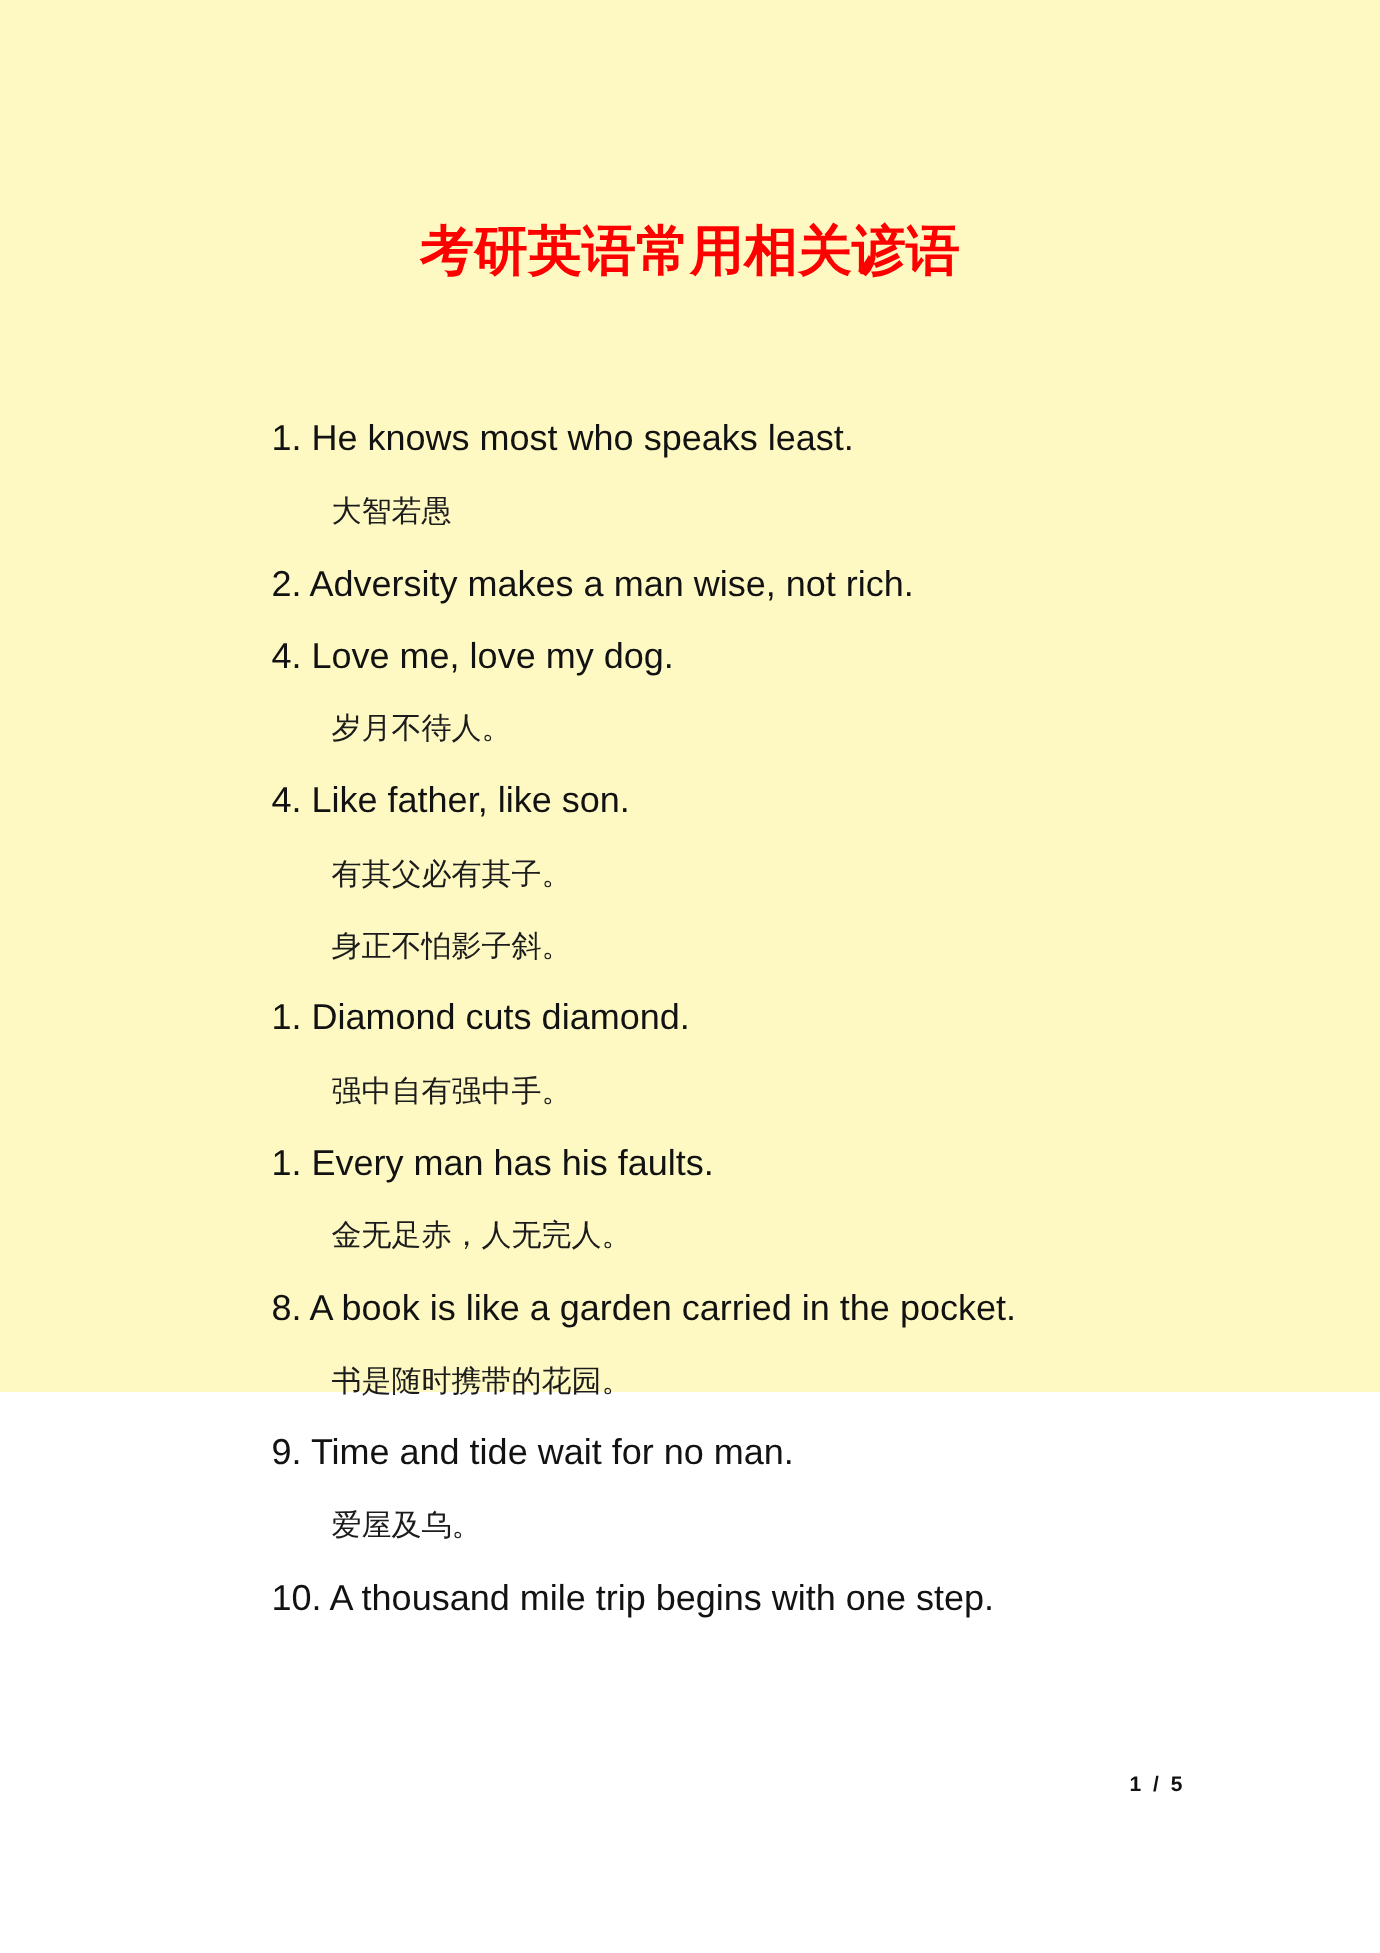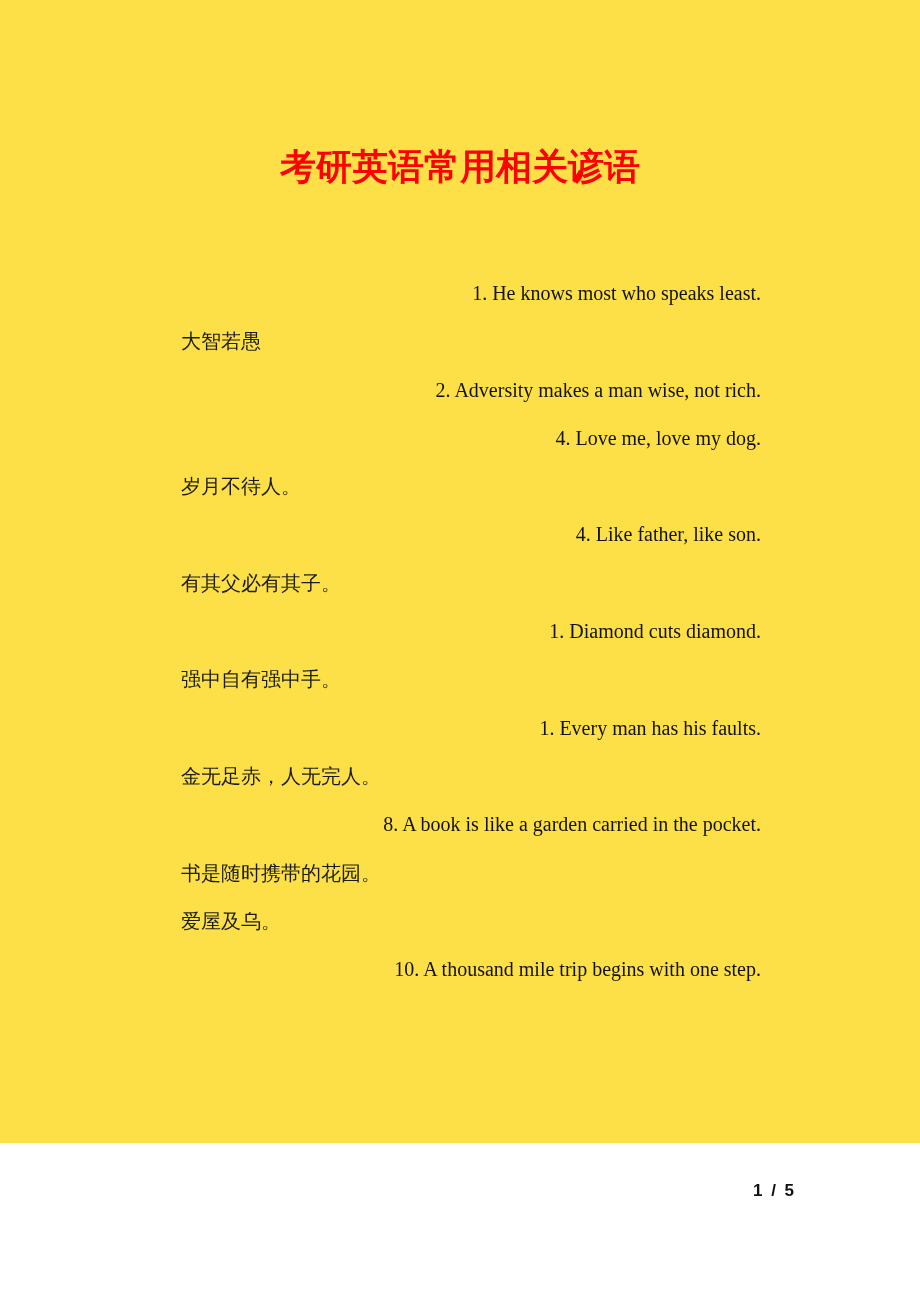--- a/index.html
+++ b/index.html
@@ -8,22 +8,22 @@
     width: 920px;
     height: 1302px;
     font-family: "Liberation Sans", sans-serif;
     position: relative;
     overflow: hidden;
   }
   .page {
     position: absolute;
     top: 0; left: 0;
     width: 920px;
-    height: 1143px;
-    background: #fde047;
+    height: 928px;
+    background: #fef9c3;
   }
   .doc-title {
     position: absolute;
     top: 146px;
     left: 0;
     width: 920px;
     text-align: center;
     font-family: "Liberation Serif", serif;
     font-weight: bold;
     font-size: 36px;
@@ -35,37 +35,37 @@
     position: absolute;
     top: 269px;
     left: 181px;
     width: 580px;
   }
   .content p {
     line-height: 48.3px;
     white-space: nowrap;
   }
   .line-en {
-    font-family: Liberation Serif, serif;
-    font-size: 20px;
+    font-family: Liberation Sans, sans-serif;
+    font-size: 24px;
     color: #121212;
-    text-align: right;
   }
   .line-zh {
     font-family: "Liberation Serif", serif;
     font-size: 20px;
     color: #1c1c1c;
+    margin-left: 40px;
   }
   .footer {
     position: absolute;
     top: 1181px;
     left: 753px;
     font-family: "Liberation Sans", sans-serif;
     font-weight: bold;
-    font-size: 17px;
+    font-size: 14px;
     color: #111111;
     letter-spacing: 2px;
   }
 </style>
 </head>
 <body>
 
 <div class="page">
 
   <h1 class="doc-title">考研英语常用相关谚语</h1>
@@ -75,30 +75,32 @@
     <p class="line-zh">大智若愚</p>
 
     <p class="line-en">2. Adversity makes a man wise, not rich.</p>
 
     <p class="line-en">4. Love me, love my dog.</p>
     <p class="line-zh">岁月不待人。</p>
 
     <p class="line-en">4. Like father, like son.</p>
     <p class="line-zh">有其父必有其子。</p>
 
+    <p class="line-zh">身正不怕影子斜。</p>
 
     <p class="line-en">1. Diamond cuts diamond.</p>
     <p class="line-zh">强中自有强中手。</p>
 
     <p class="line-en">1. Every man has his faults.</p>
     <p class="line-zh">金无足赤，人无完人。</p>
 
     <p class="line-en">8. A book is like a garden carried in the pocket.</p>
     <p class="line-zh">书是随时携带的花园。</p>
 
+    <p class="line-en">9. Time and tide wait for no man.</p>
     <p class="line-zh">爱屋及乌。</p>
 
     <p class="line-en">10. A thousand mile trip begins with one step.</p>
   </div>
 
   <div class="footer">1 / 5</div>
 
 </div>
 
 </body></html>

